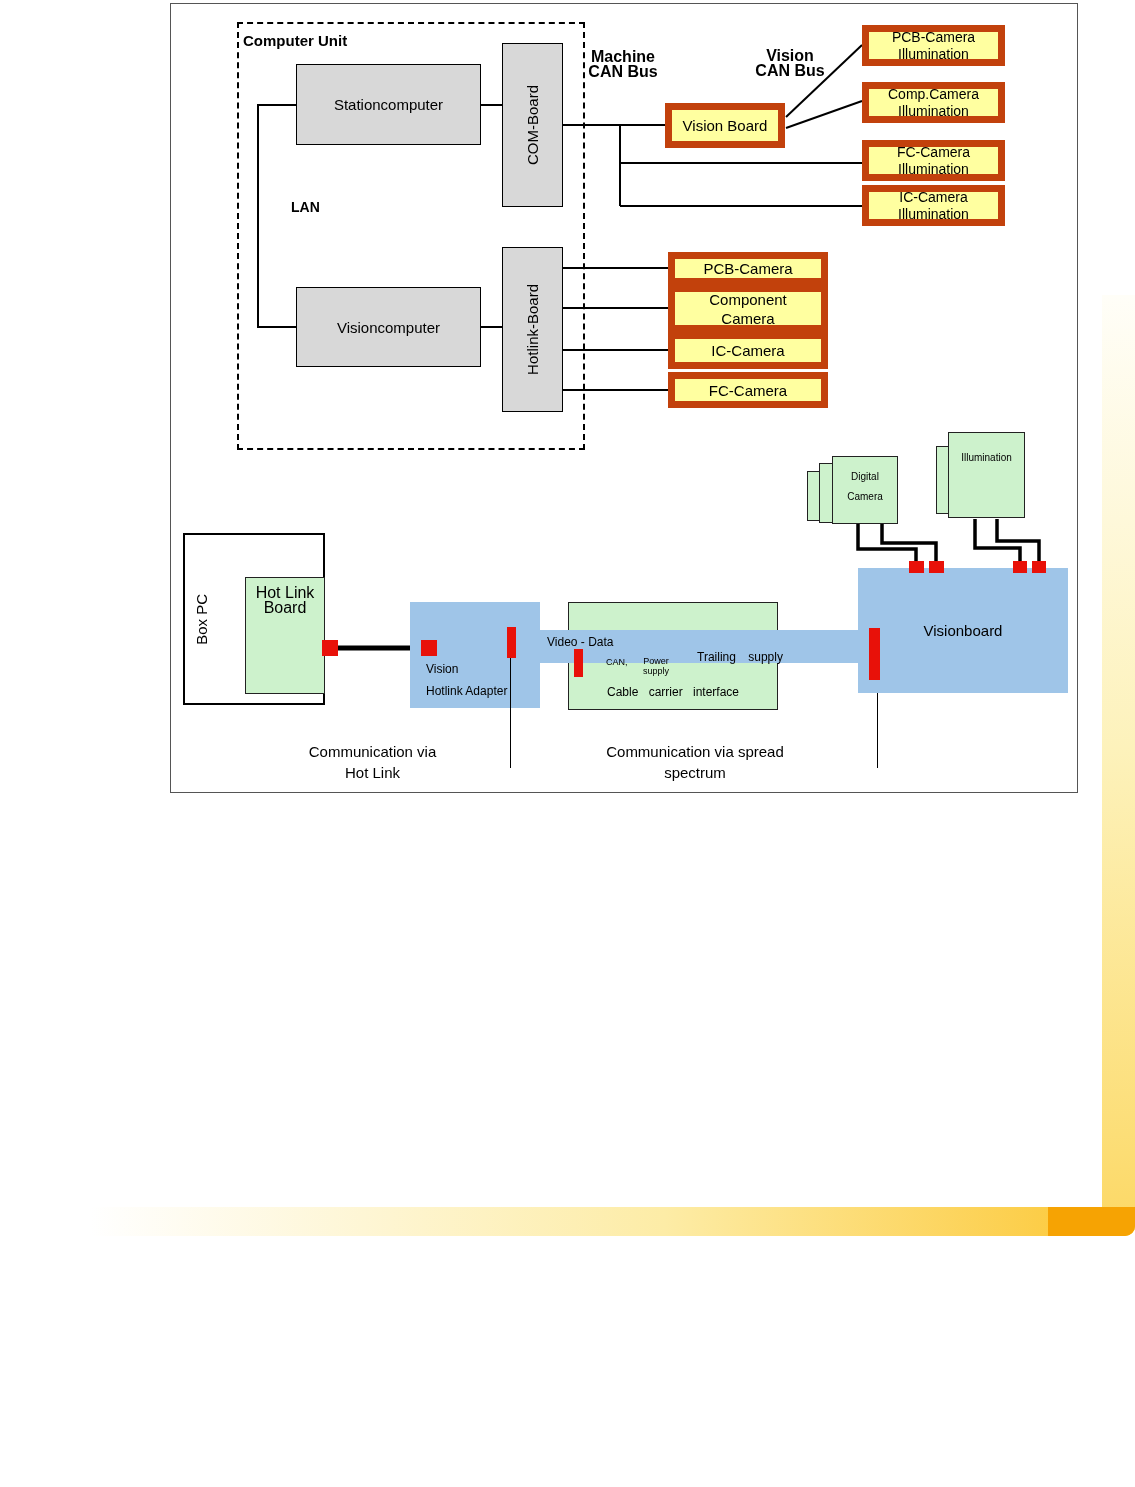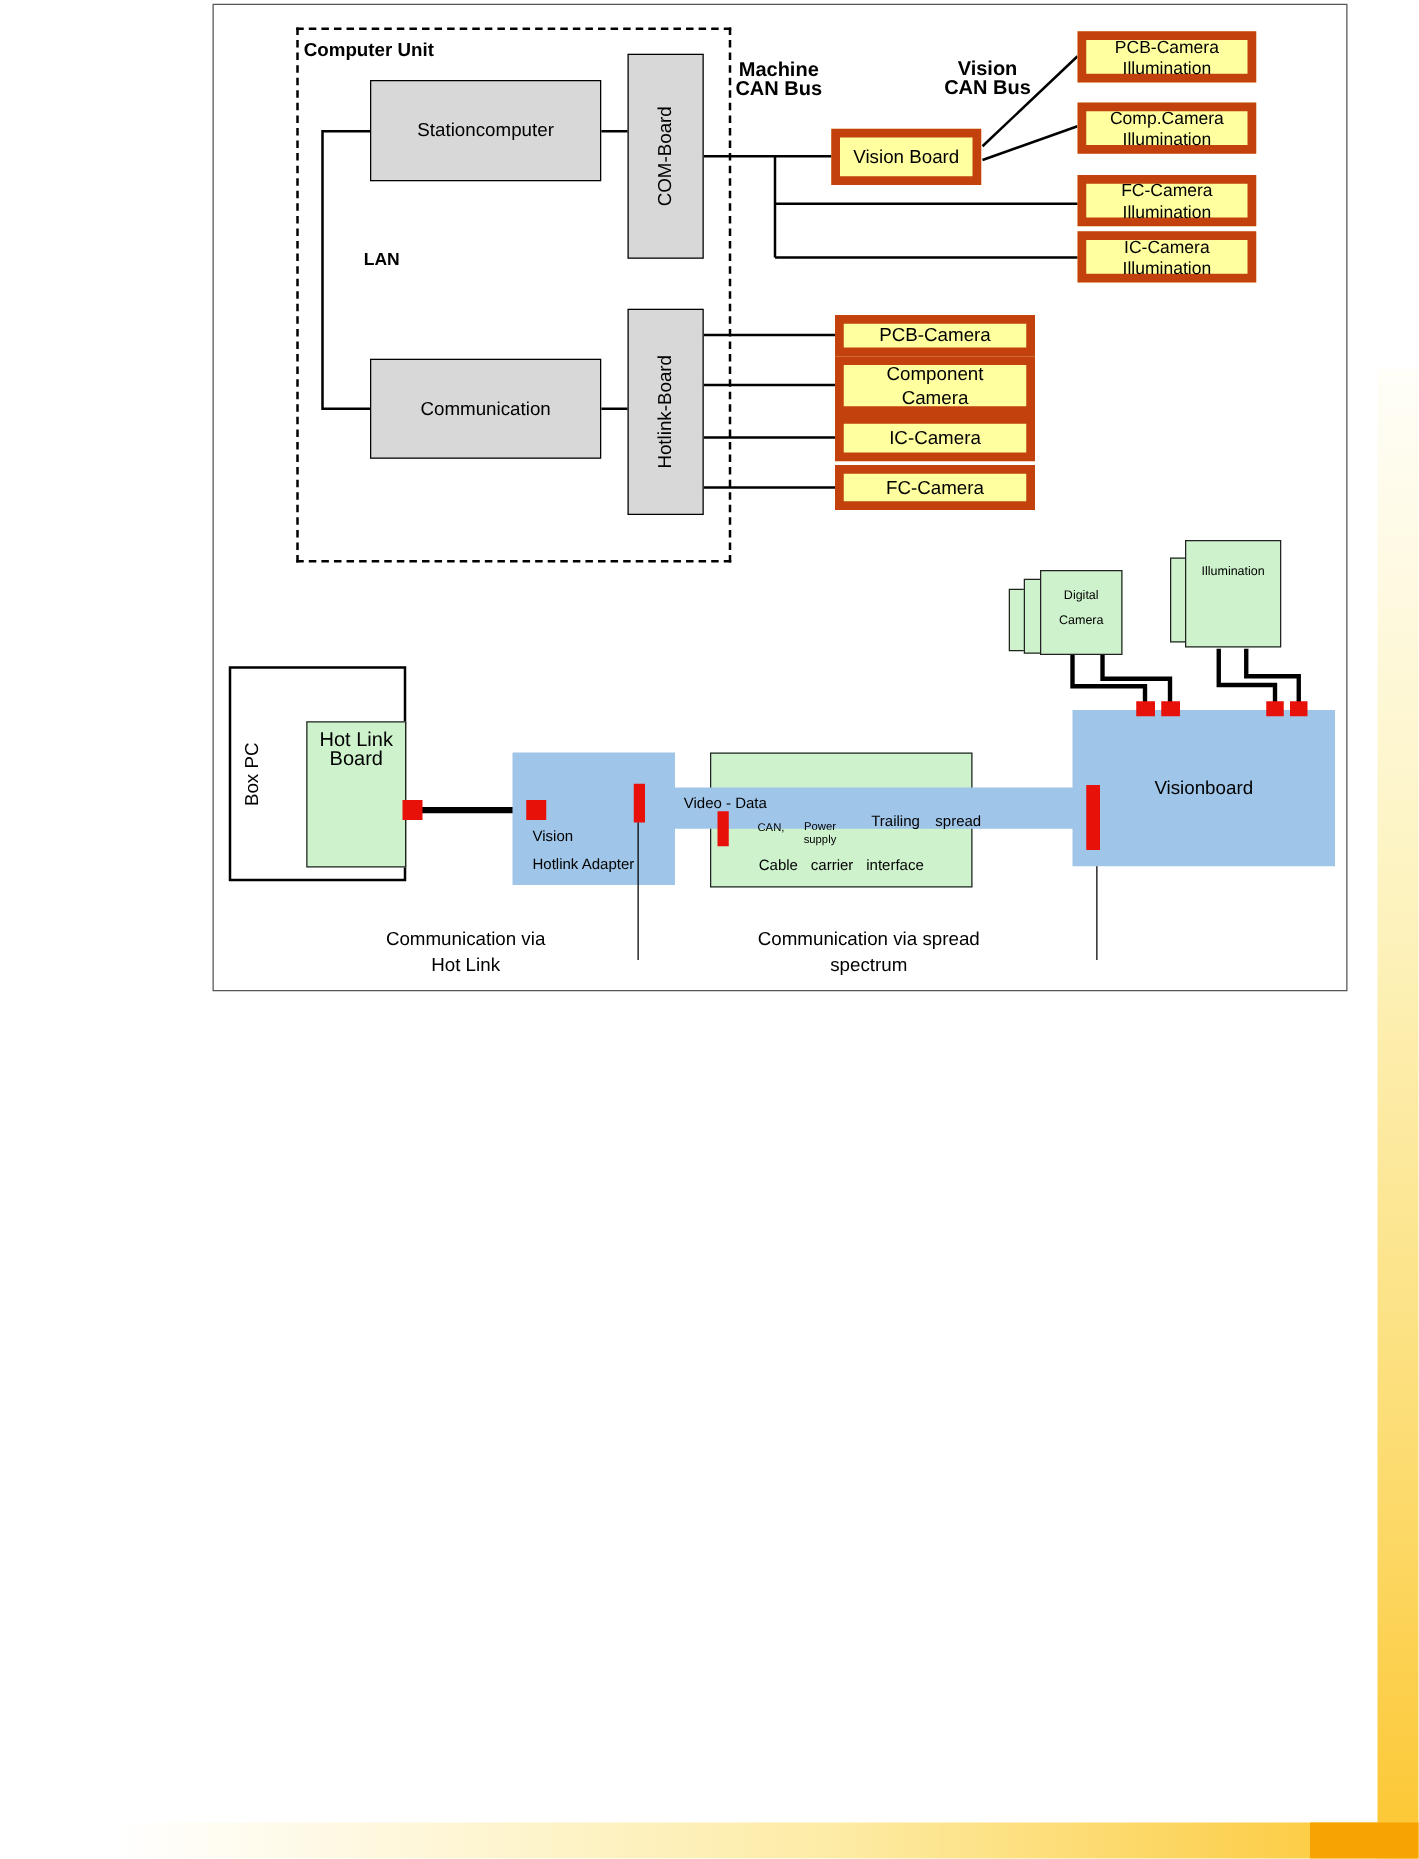--- a/index.html
+++ b/index.html
@@ -1,18 +1,18 @@
 <!DOCTYPE html>
 <html style="--gray-box: #d8d8d8; --yellow-box: #ffffa0; --green-box: #cdf2cc; --blue-box: #9fc5e8; --connector-red: #e81109; --accent-gold: #fcc631; --accent-orange: #f6a303;"><head>
 <meta charset="utf-8">
 <style>
   * { margin:0; padding:0; box-sizing:border-box; }
   html,body { background:#ffffff; }
   body { font-family:"Liberation Sans", sans-serif; color:#000; }
-  .page { position:relative; width:1135px; height:1487px; background:#fff; overflow:hidden; }
+  .page { position:relative; width:1135px; height:1236px; background:#fff; overflow:hidden;border-radius:10px; }
 
   
   .accent-right { position:absolute; right:0; top:295px; width:33px; height:1192px; z-index:0;
     background:linear-gradient(to bottom, #fffef8 0%, #fdf2bb 38%, #fcdd74 72%, var(--accent-gold,#fcc631) 100%); }
   .accent-bottom { position:absolute; left:90px; bottom:0; width:1045px; height:29px; z-index:0;
     background:linear-gradient(to right, #ffffff 0%, #fdeca6 55%, var(--accent-gold,#fcc631) 100%); }
   .accent-corner { position:absolute; right:0; bottom:0; width:87px; height:29px; z-index:0;
     background:var(--accent-orange,#f6a303); }
 
   .frame { position:absolute; left:170px; top:3px; width:908px; height:790px;
@@ -80,21 +80,21 @@
   </svg>
 
   <div class="lbl bold fs15" style="left:243px;top:31px">Computer Unit</div>
 
   <div class="box gray fs15" style="left:296px;top:64px;width:185px;height:81px">Stationcomputer</div>
 
   <div class="box gray" style="left:502px;top:43px;width:61px;height:164px">
     <span class="vtext fs15">COM-Board</span>
   </div>
 
-  <div class="box gray fs15" style="left:296px;top:287px;width:185px;height:80px">Communication</div>
+  <div class="box gray fs15" style="left:296px;top:287px;width:185px;height:80px">Visioncomputer</div>
 
   <div class="box gray" style="left:502px;top:247px;width:61px;height:165px">
     <span class="vtext fs15">Hotlink-Board</span>
   </div>
 
   <div class="lbl bold fs14" style="left:291px;top:199px">LAN</div>
 
   <div class="lbl bold fs13 center" style="left:585px;top:49px;width:76px">Machine
 CAN Bus</div>
   <div class="lbl bold fs13 center" style="left:752px;top:48px;width:76px">Vision
@@ -136,21 +136,21 @@
   <div class="green" style="position:absolute;left:568px;top:602px;width:210px;height:108px;z-index:2"></div>
 
   <div class="blue" style="position:absolute;left:540px;top:630px;width:340px;height:33px;z-index:3">
     <span class="fs12" style="position:absolute;left:7px;top:5px">Video - Data</span>
   </div>
 
   <div class="red" style="left:574px;top:649px;width:9px;height:28px"></div>
   <div class="lbl fs9" style="left:606px;top:657px;z-index:4">CAN,</div>
   <div class="lbl fs9 center" style="left:634px;top:656px;width:44px;z-index:4">Power
 supply</div>
-  <div class="lbl fs12" style="left:697px;top:650px;z-index:4;word-spacing:9px">Trailing spread</div>
+  <div class="lbl fs12" style="left:697px;top:650px;z-index:4;word-spacing:9px">Trailing supply</div>
   <div class="lbl fs12 center" style="left:568px;top:685px;width:210px;z-index:4;word-spacing:7px">Cable carrier interface</div>
 
   <div class="box blue fs15" style="left:858px;top:568px;width:210px;height:125px">Visionboard</div>
   <div class="red" style="left:869px;top:628px;width:11px;height:52px"></div>
   <div class="red" style="left:909px;top:561px;width:15px;height:12px"></div>
   <div class="red" style="left:929px;top:561px;width:15px;height:12px"></div>
   <div class="red" style="left:1013px;top:561px;width:14px;height:12px"></div>
   <div class="red" style="left:1032px;top:561px;width:14px;height:12px"></div>
 
   <div class="green" style="position:absolute;left:807px;top:471px;width:52px;height:50px;z-index:2"></div>

